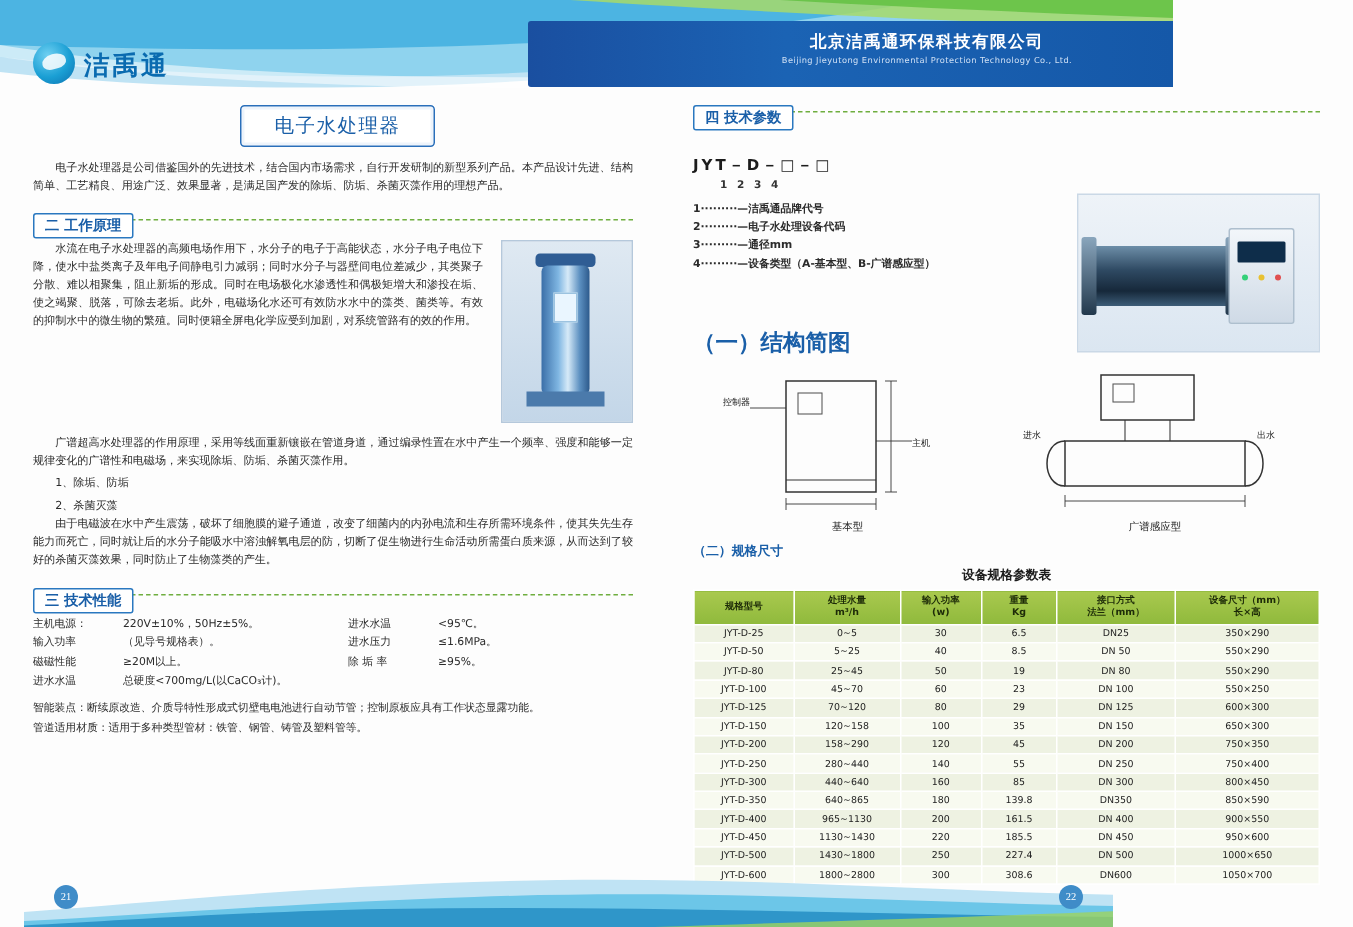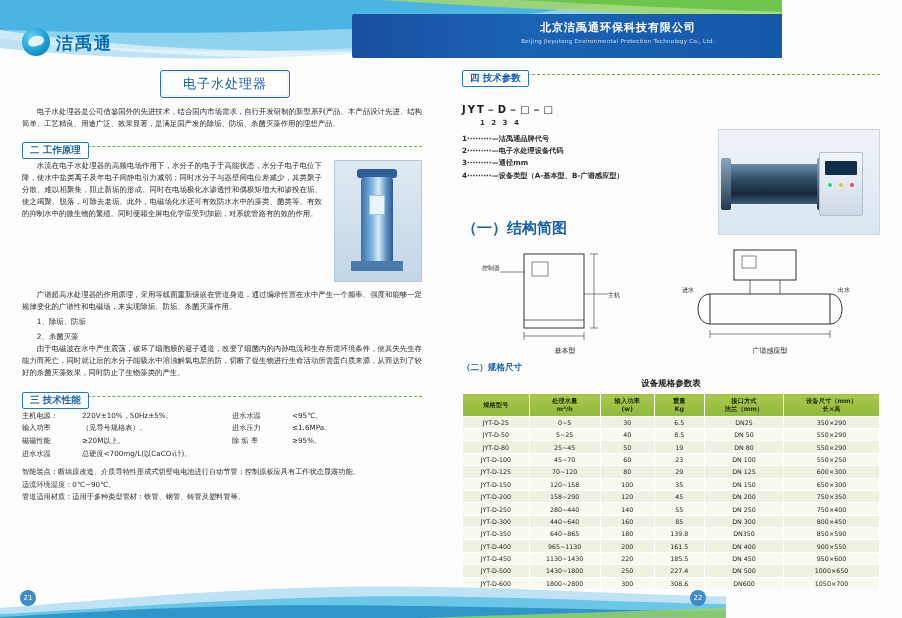--- a/index.html
+++ b/index.html
@@ -112,21 +112,21 @@
   }
   td{border:1px solid #ffffff;padding:2.2px 1px;text-align:center;}
   tbody tr:nth-child(odd) td{background:#eef2e2;}
   tbody tr:nth-child(even) td{background:#f8faf0;}
   .tbl-note{font-size:6.6px;color:#222;margin-top:4px;}
   
   .perf{font-size:7.2px;line-height:1.75;color:#2b2b2b;}
   .perf .row{display:flex;}
   .perf .row > div{flex:1;}
   
-  .botband{position:absolute;left:0;bottom:0;width:726px;height:46px;overflow:hidden;}
+  .botband{position:absolute;left:16px;bottom:0;width:726px;height:46px;overflow:hidden;font-family:Liberation Serif, serif;}
   .pagenum{
     position:absolute;bottom:12px;width:16px;height:16px;border-radius:50%;
     background:#3f8cc8;color:#fff;font-size:7px;display:flex;align-items:center;justify-content:center;
   }
   .pg-l{left:20px;}
   .pg-r{right:20px;background:#3f8cc8;}
 </style>
 </head>
 <body>
 
@@ -213,21 +213,20 @@
         <div style="flex:0 0 60px;">除 垢 率</div>
         <div>≥95%。</div>
       </div>
       <div class="row">
         <div style="flex:0 0 60px;">进水水温</div>
         <div style="flex:0 0 210px;">总硬度&lt;700mg/L(以CaCO₃计)。</div>
         <div></div>
       </div>
       <div style="height:6px;"></div>
       <div>智能装点：断续原改造、介质导特性形成式切壁电电池进行自动节管；控制原板应具有工作状态显露功能。</div>
-      <div>适流环境温度：0℃~90℃。</div>
       <div>管道适用材质：适用于多种类型管材：铁管、钢管、铸管及塑料管等。</div>
     </div>
   </div>
 
   <div class="col-right">
 
     <div class="sec-head" style="position:relative;">
       <div class="dash"></div>
       <span class="tag">四 技术参数</span>
     </div>

